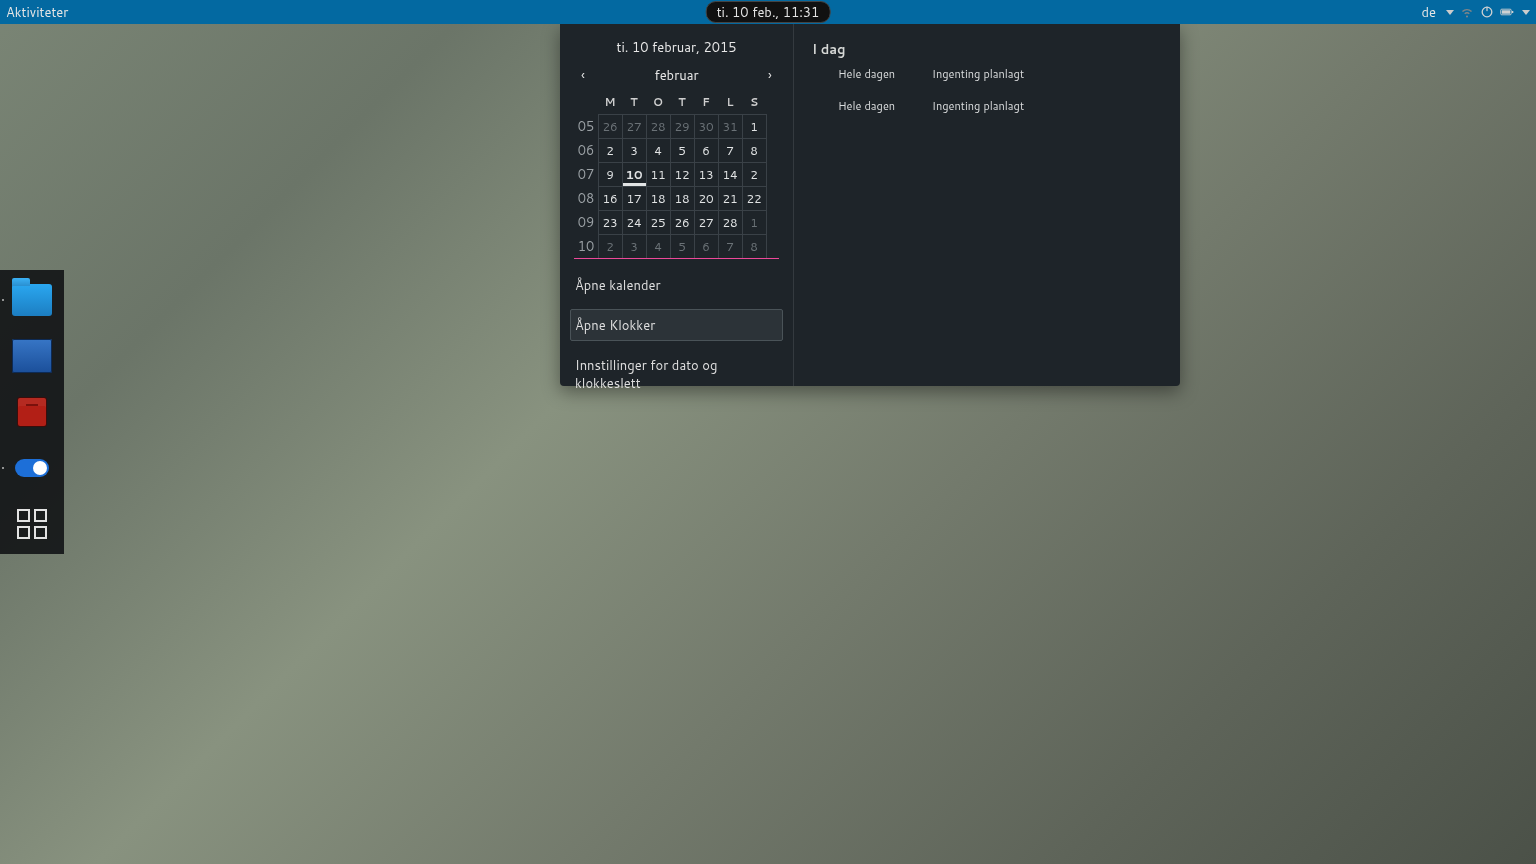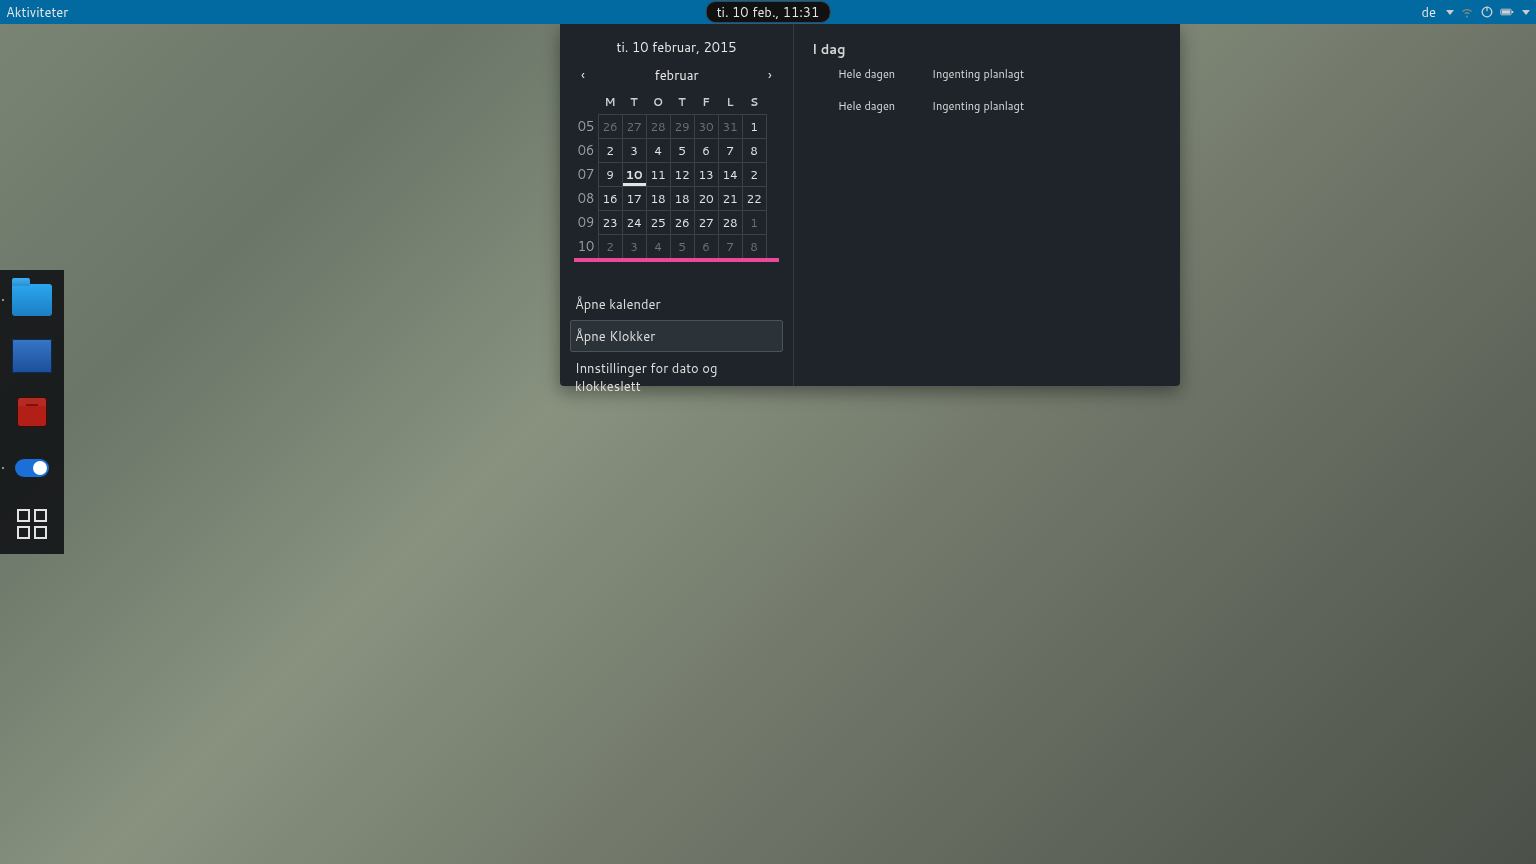--- a/index.html
+++ b/index.html
@@ -100,21 +100,21 @@
   .grid-wrap .hdr { font-size: 11px; color: #cfcfcf; display:flex; align-items:center; justify-content:center; font-weight:700; }
   .grid-wrap .wk { font-size: 13px; color: #9aa0a4; display:flex; align-items:center; justify-content:center; }
   .grid-wrap .day {
     border: 1px solid #3a4147; font-size: 12px; color: #e2e4e5;
     display:flex; align-items:center; justify-content:center;
     margin: -0.5px; cursor: pointer;
   }
   .grid-wrap .day.other { color: #6b7277; }
   .grid-wrap .day.today { box-shadow: inset 0 -3px 0 #e2e4e5; font-weight:700; }
 
-  .links { margin-top: auto; display: flex; flex-direction: column; gap: 0; padding-top: 26px; border-top: 4px solid #ec4899; }
+  .links { margin-top: auto; display: flex; flex-direction: column; gap: 8px; padding-top: 10px; border-top: 1px solid #ec4899; }
   .links .link {
     font-size: 13px; color: #dedede; padding: 6px 4px; border-radius: 2px; cursor: pointer;
     border: 1px solid transparent; margin-left:-4px; margin-right:-4px;
   }
   .links .link.hover { background: #2c3338; border: 1px solid #4a5358; }
 
   .agenda-col .section-title { font-weight: 700; font-size: 13px; margin-top: 4px; margin-bottom: 6px; }
   .agenda-col .row { display: flex; gap: 24px; font-size: 11px; color: #d9dbdc; padding: 2px 0 14px 26px; }
   .agenda-col .row .c1 { width: 70px; }
 </style>

